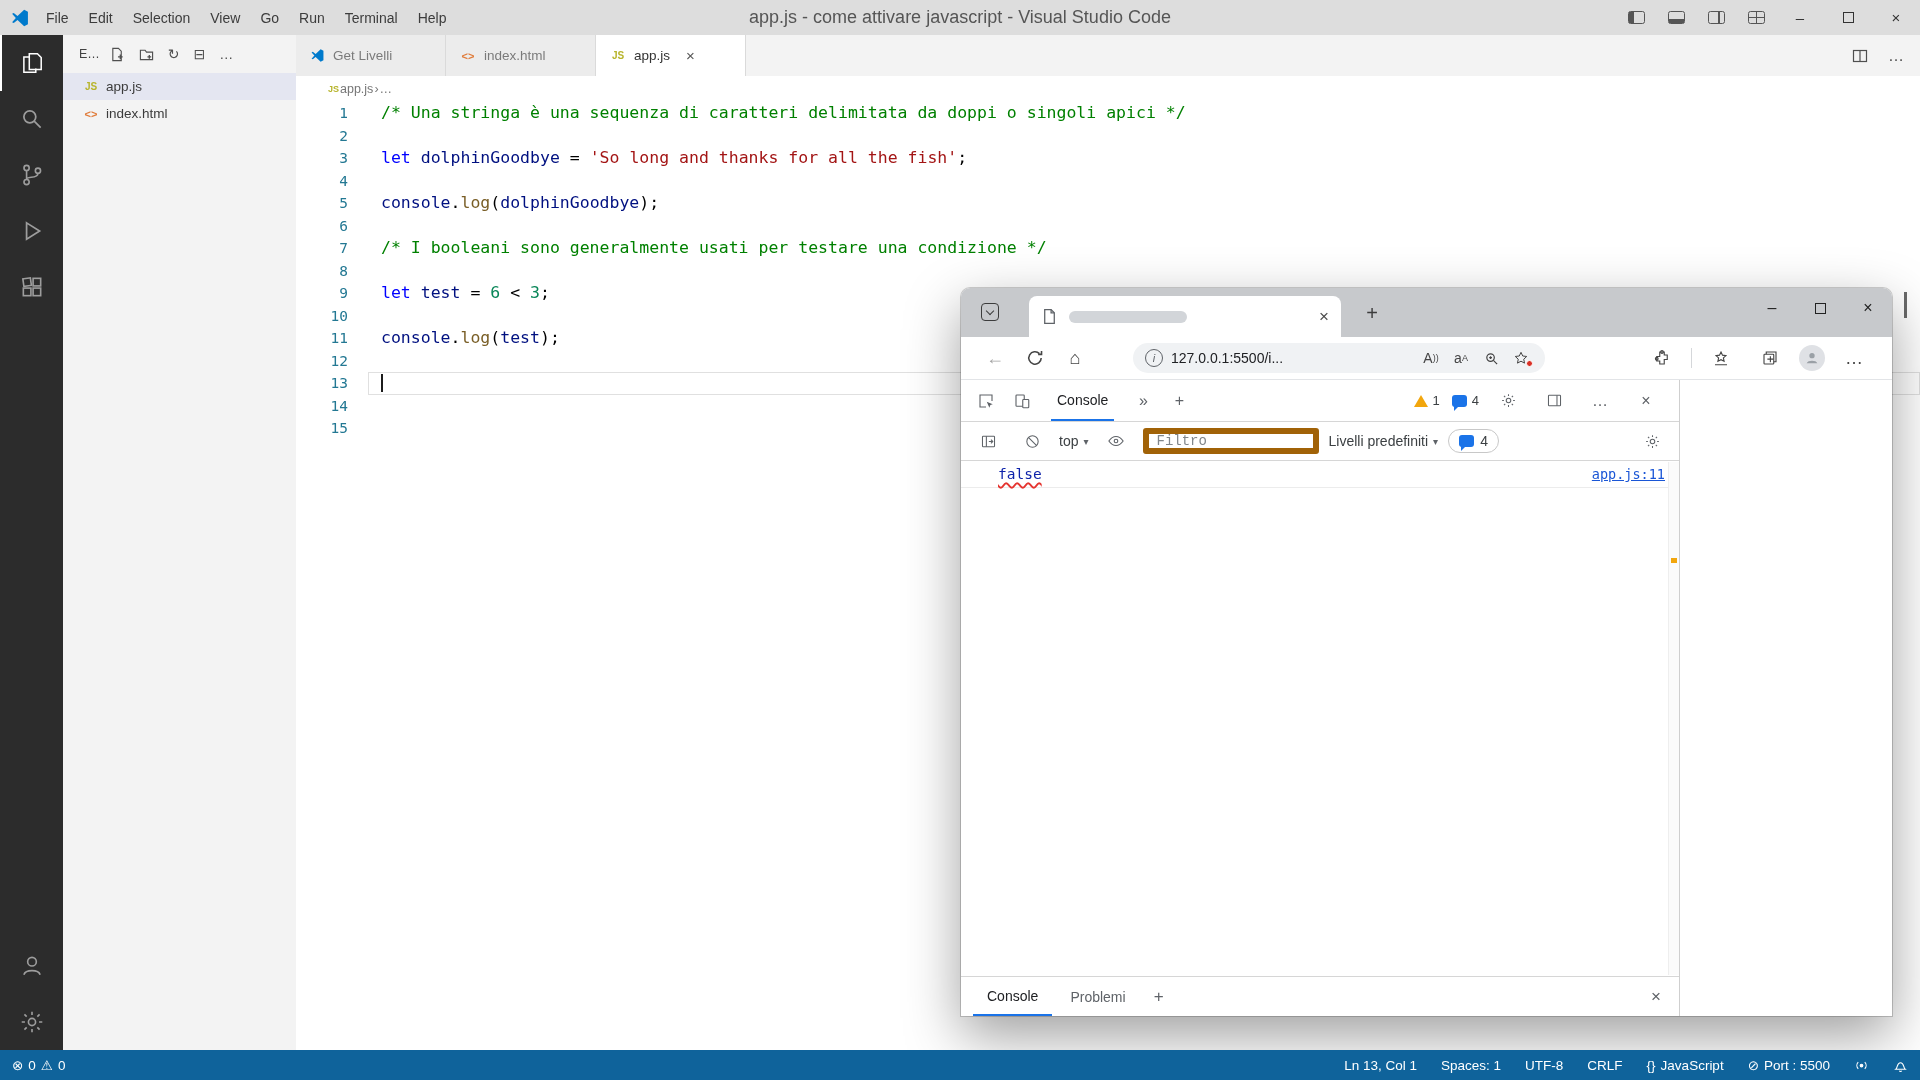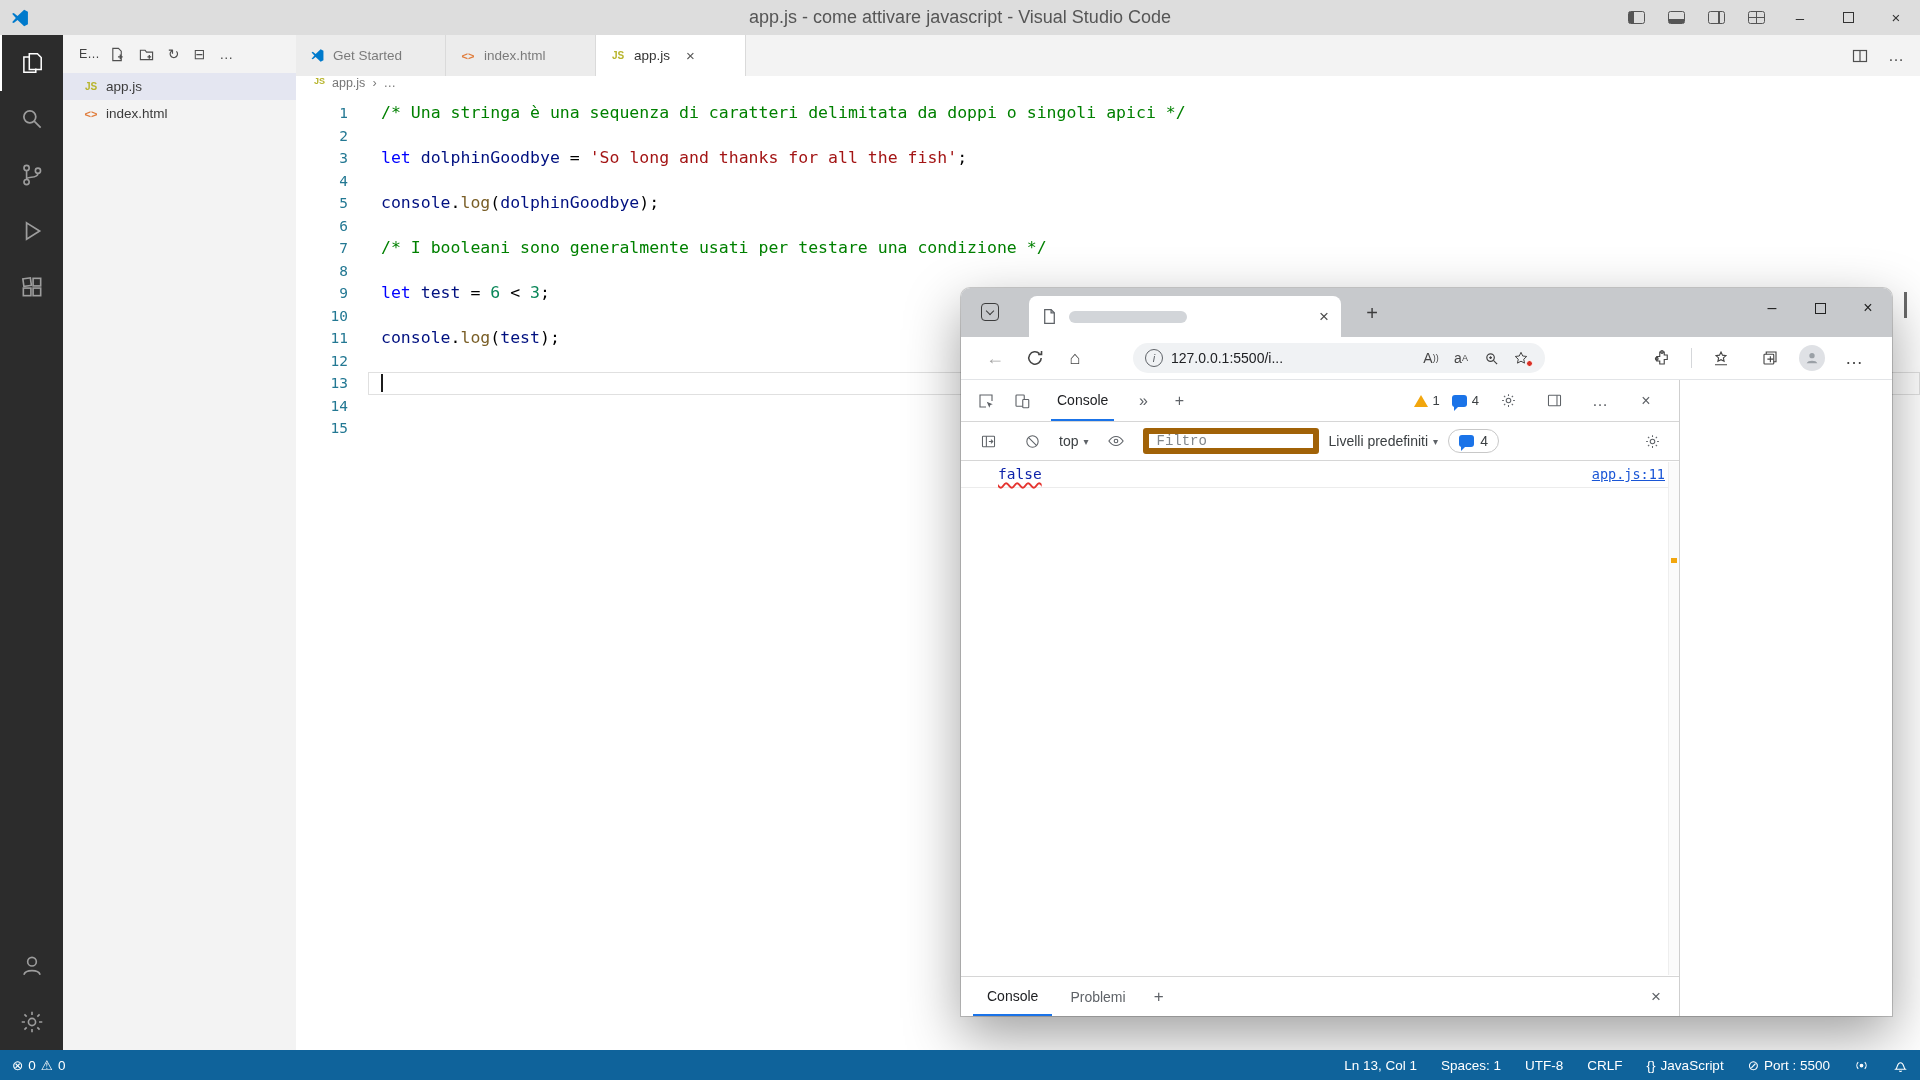--- a/index.html
+++ b/index.html
@@ -49,21 +49,21 @@
 
   
   .tabbar { position:absolute; left:296px; top:35px; right:0; height:41px; background:#f3f3f3; display:flex; z-index:3; }
   .ed-tab { display:flex; align-items:center; gap:8px; padding:0 14px; font-size:13.5px;
     color:rgba(51,51,51,.62); background:#ececec; border-right:1px solid #dadada; min-width:150px; cursor:pointer; }
   .ed-tab.active { background:#ffffff; color:#333; }
   .tab-close { margin-left:8px; font-size:15px; color:#555; }
   .tabbar-actions { margin-left:auto; display:flex; align-items:center; gap:20px; padding-right:16px; color:#4f4f4f; }
 
   .breadcrumb { position:absolute; left:296px; top:76px; right:0; height:26px; background:#fff;
-    display:flex; align-items:flex-start; gap:7px; padding-left:18px; font-size:12.5px; color:#767676; z-index:3; }
+    display:flex; align-items:center; gap:1px; padding-left:32px; font-size:12.5px; color:#767676; z-index:3; }
   .bc-icon { font-size:9px; font-weight:bold; color:#b7b42b; }
 
   
   .editor { position:absolute; left:296px; top:102px; right:0; bottom:30px; background:#fff;
     font-family:"DejaVu Sans Mono", monospace; font-size:16.5px; z-index:1; overflow:hidden; }
   .code-line { position:relative; height:22.5px; line-height:22.5px; }
   .ln { position:absolute; left:0; width:52px; text-align:right; color:#237893; font-size:14.5px; }
   .code { position:absolute; left:85px; white-space:pre; color:#000; }
   .tok.cm { color:var(--tok-comment,#008000); }
   .tok.kw { color:var(--tok-keyword,#0000ff); }
@@ -158,20 +158,31 @@
 <body>
 
 <div id="screen">
 
   <header class="vs-titlebar">
     <span class="vs-logo">
       <svg width="20" height="20" viewBox="0 0 24 24">
           <path d="M17 2 9 9.5 4.5 6 2.5 7 7 12l-4.5 5 2 1L9 14.5 17 22l4.5-2.5v-15Z" fill="#007acc"></path>
         </svg>
     </span>
+    <nav class="menu">
+
+    <span class="menu-item">File</span>
+        <span class="menu-item">Edit</span>
+        <span class="menu-item">Selection</span>
+        <span class="menu-item">View</span>
+        <span class="menu-item">Go</span>
+        <span class="menu-item">Run</span>
+        <span class="menu-item">Terminal</span>
+        <span class="menu-item">Help</span>
+      </nav>
     <div class="tb-title">app.js - come attivare javascript - Visual Studio Code</div>
     <div class="tb-right">
       <span class="tb-icbtn">
           <span class="lay lay-left"></span>
         </span>
       <span class="tb-icbtn">
           <span class="lay lay-bottom"></span>
         </span>
       <span class="tb-icbtn">
           <span class="lay lay-right"></span>
@@ -264,21 +275,21 @@
       <span class="ficon" data-type="html"></span>
       <span>index.html</span>
     </div>
   </aside>
 
   <div class="tabbar">
     <div class="ed-tab">
       <svg width="15" height="15" viewBox="0 0 24 24">
           <path d="M17 2 9 9.5 4.5 6 2.5 7 7 12l-4.5 5 2 1L9 14.5 17 22l4.5-2.5v-15Z" fill="#007acc"></path>
         </svg>
-      <span>Get Started</span>
+      <span>Get Livelli</span>
     </div>
     <div class="ed-tab">
       <span class="ficon" data-type="html"></span>
       <span>index.html</span>
     </div>
     <div class="ed-tab active">
       <span class="ficon" data-type="js"></span>
       <span>app.js</span>
       <span class="tab-close">×</span>
     </div>

